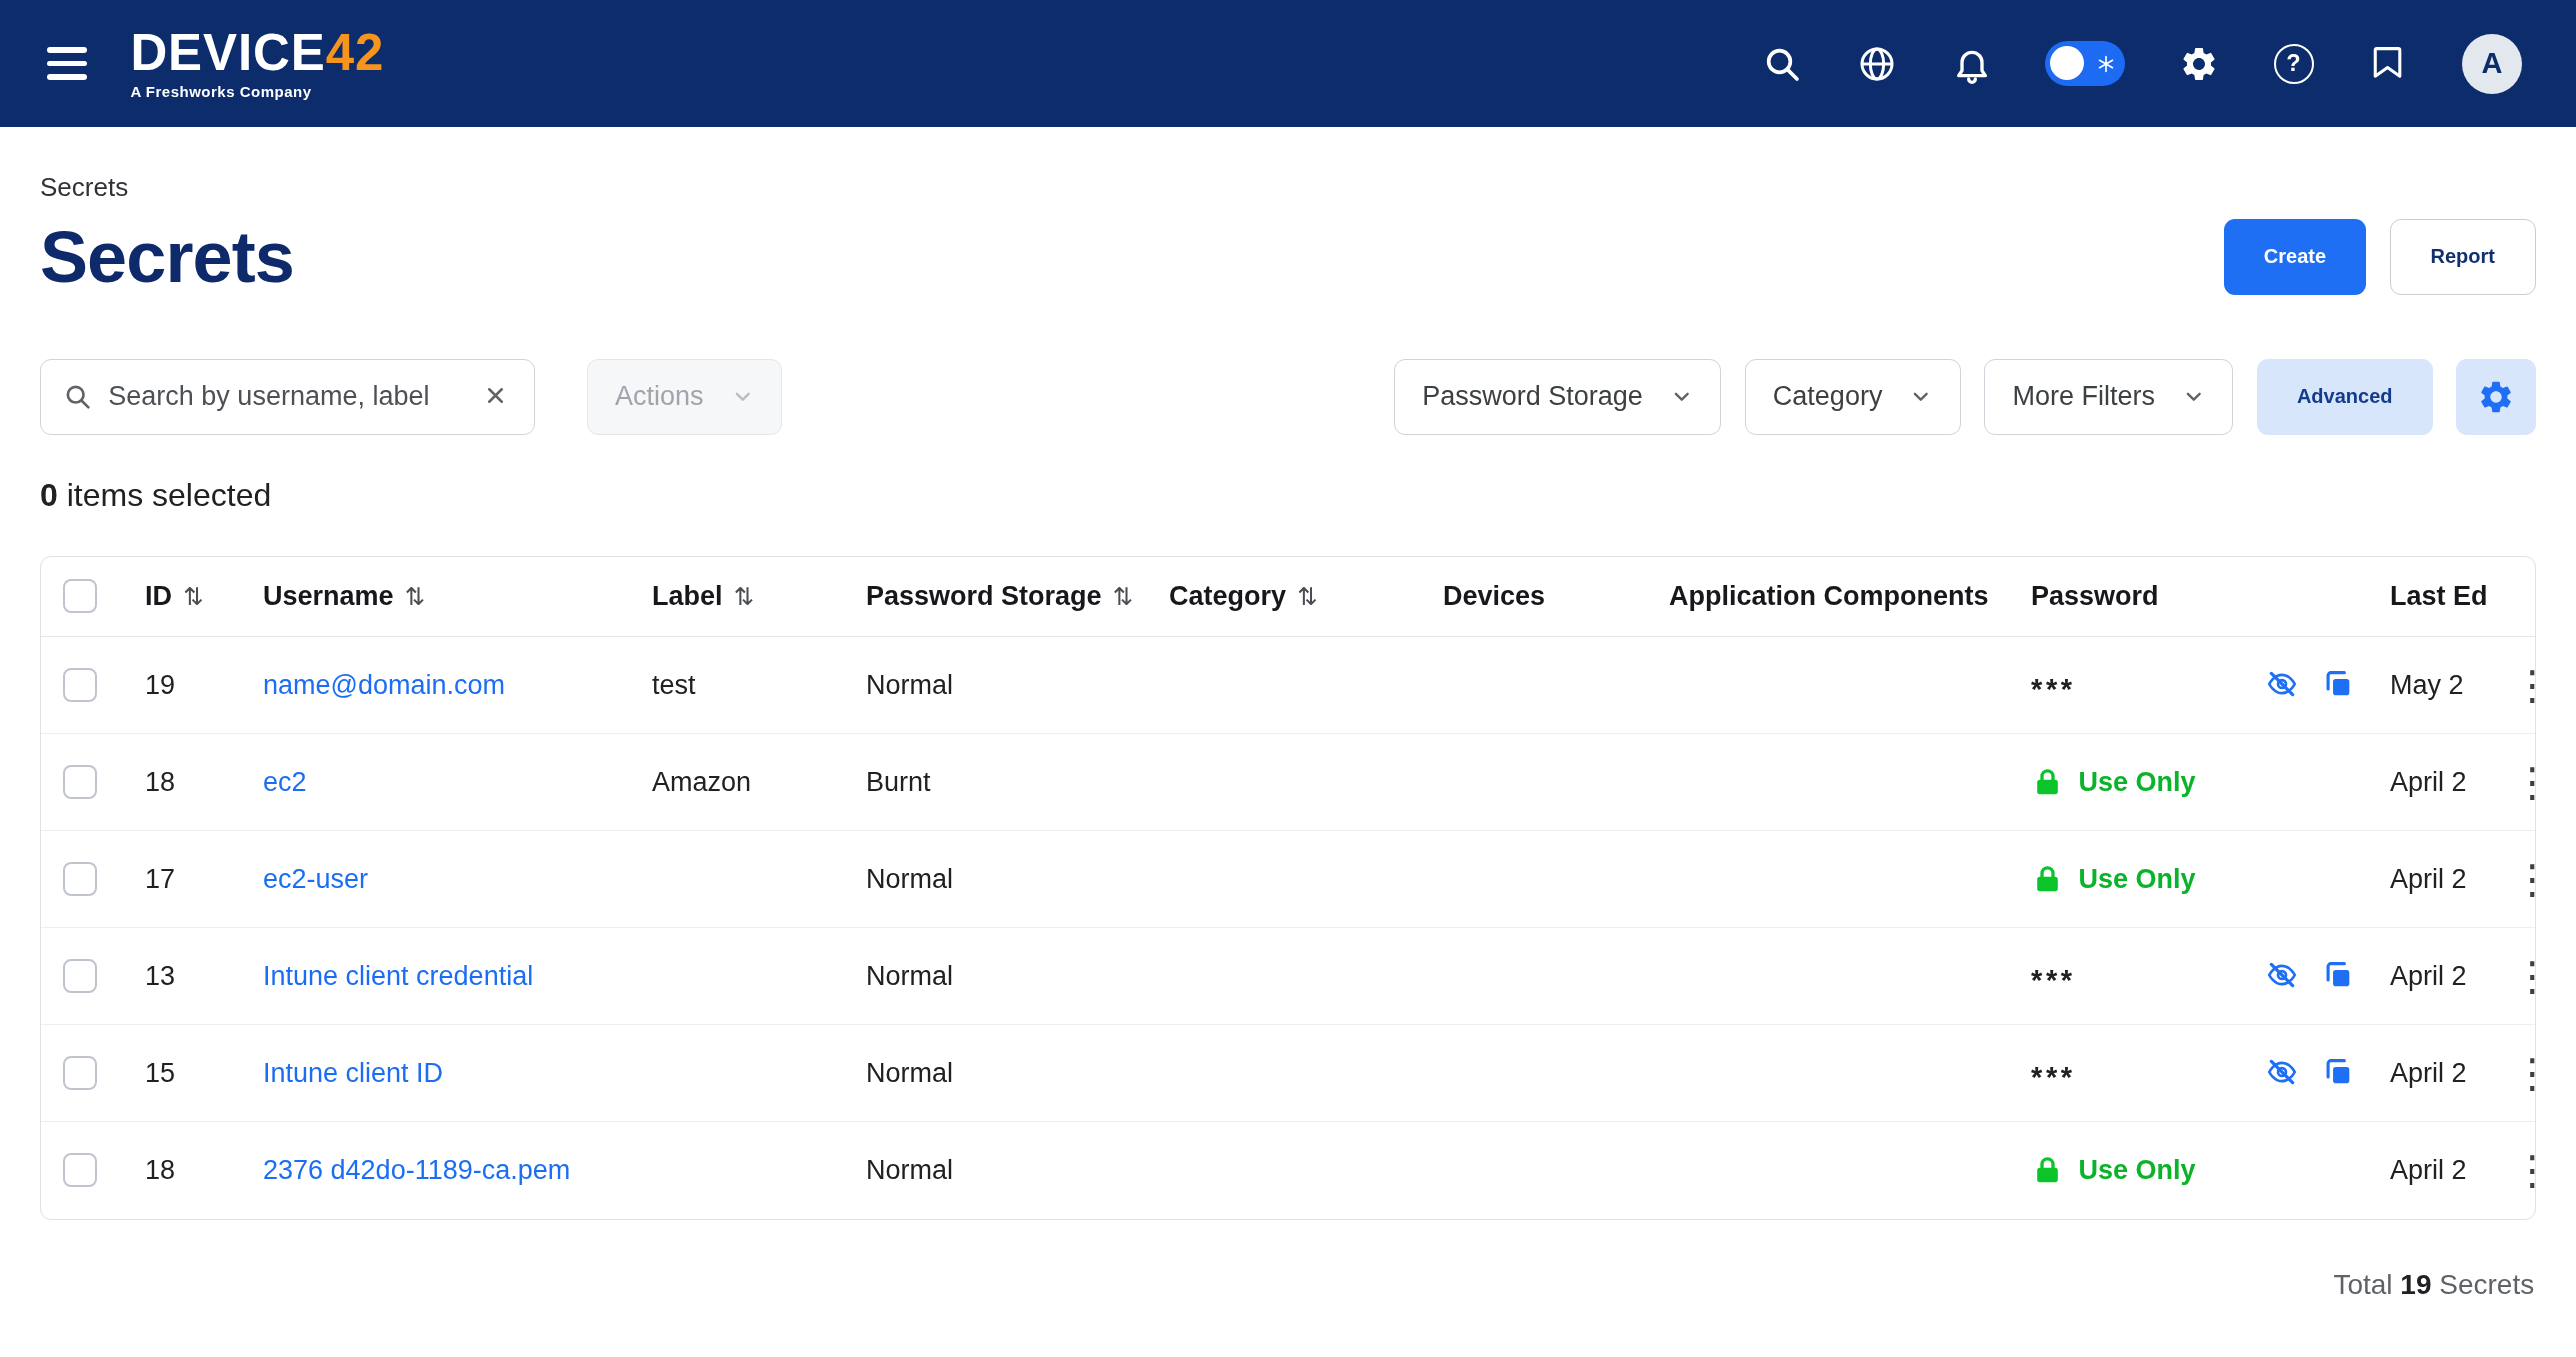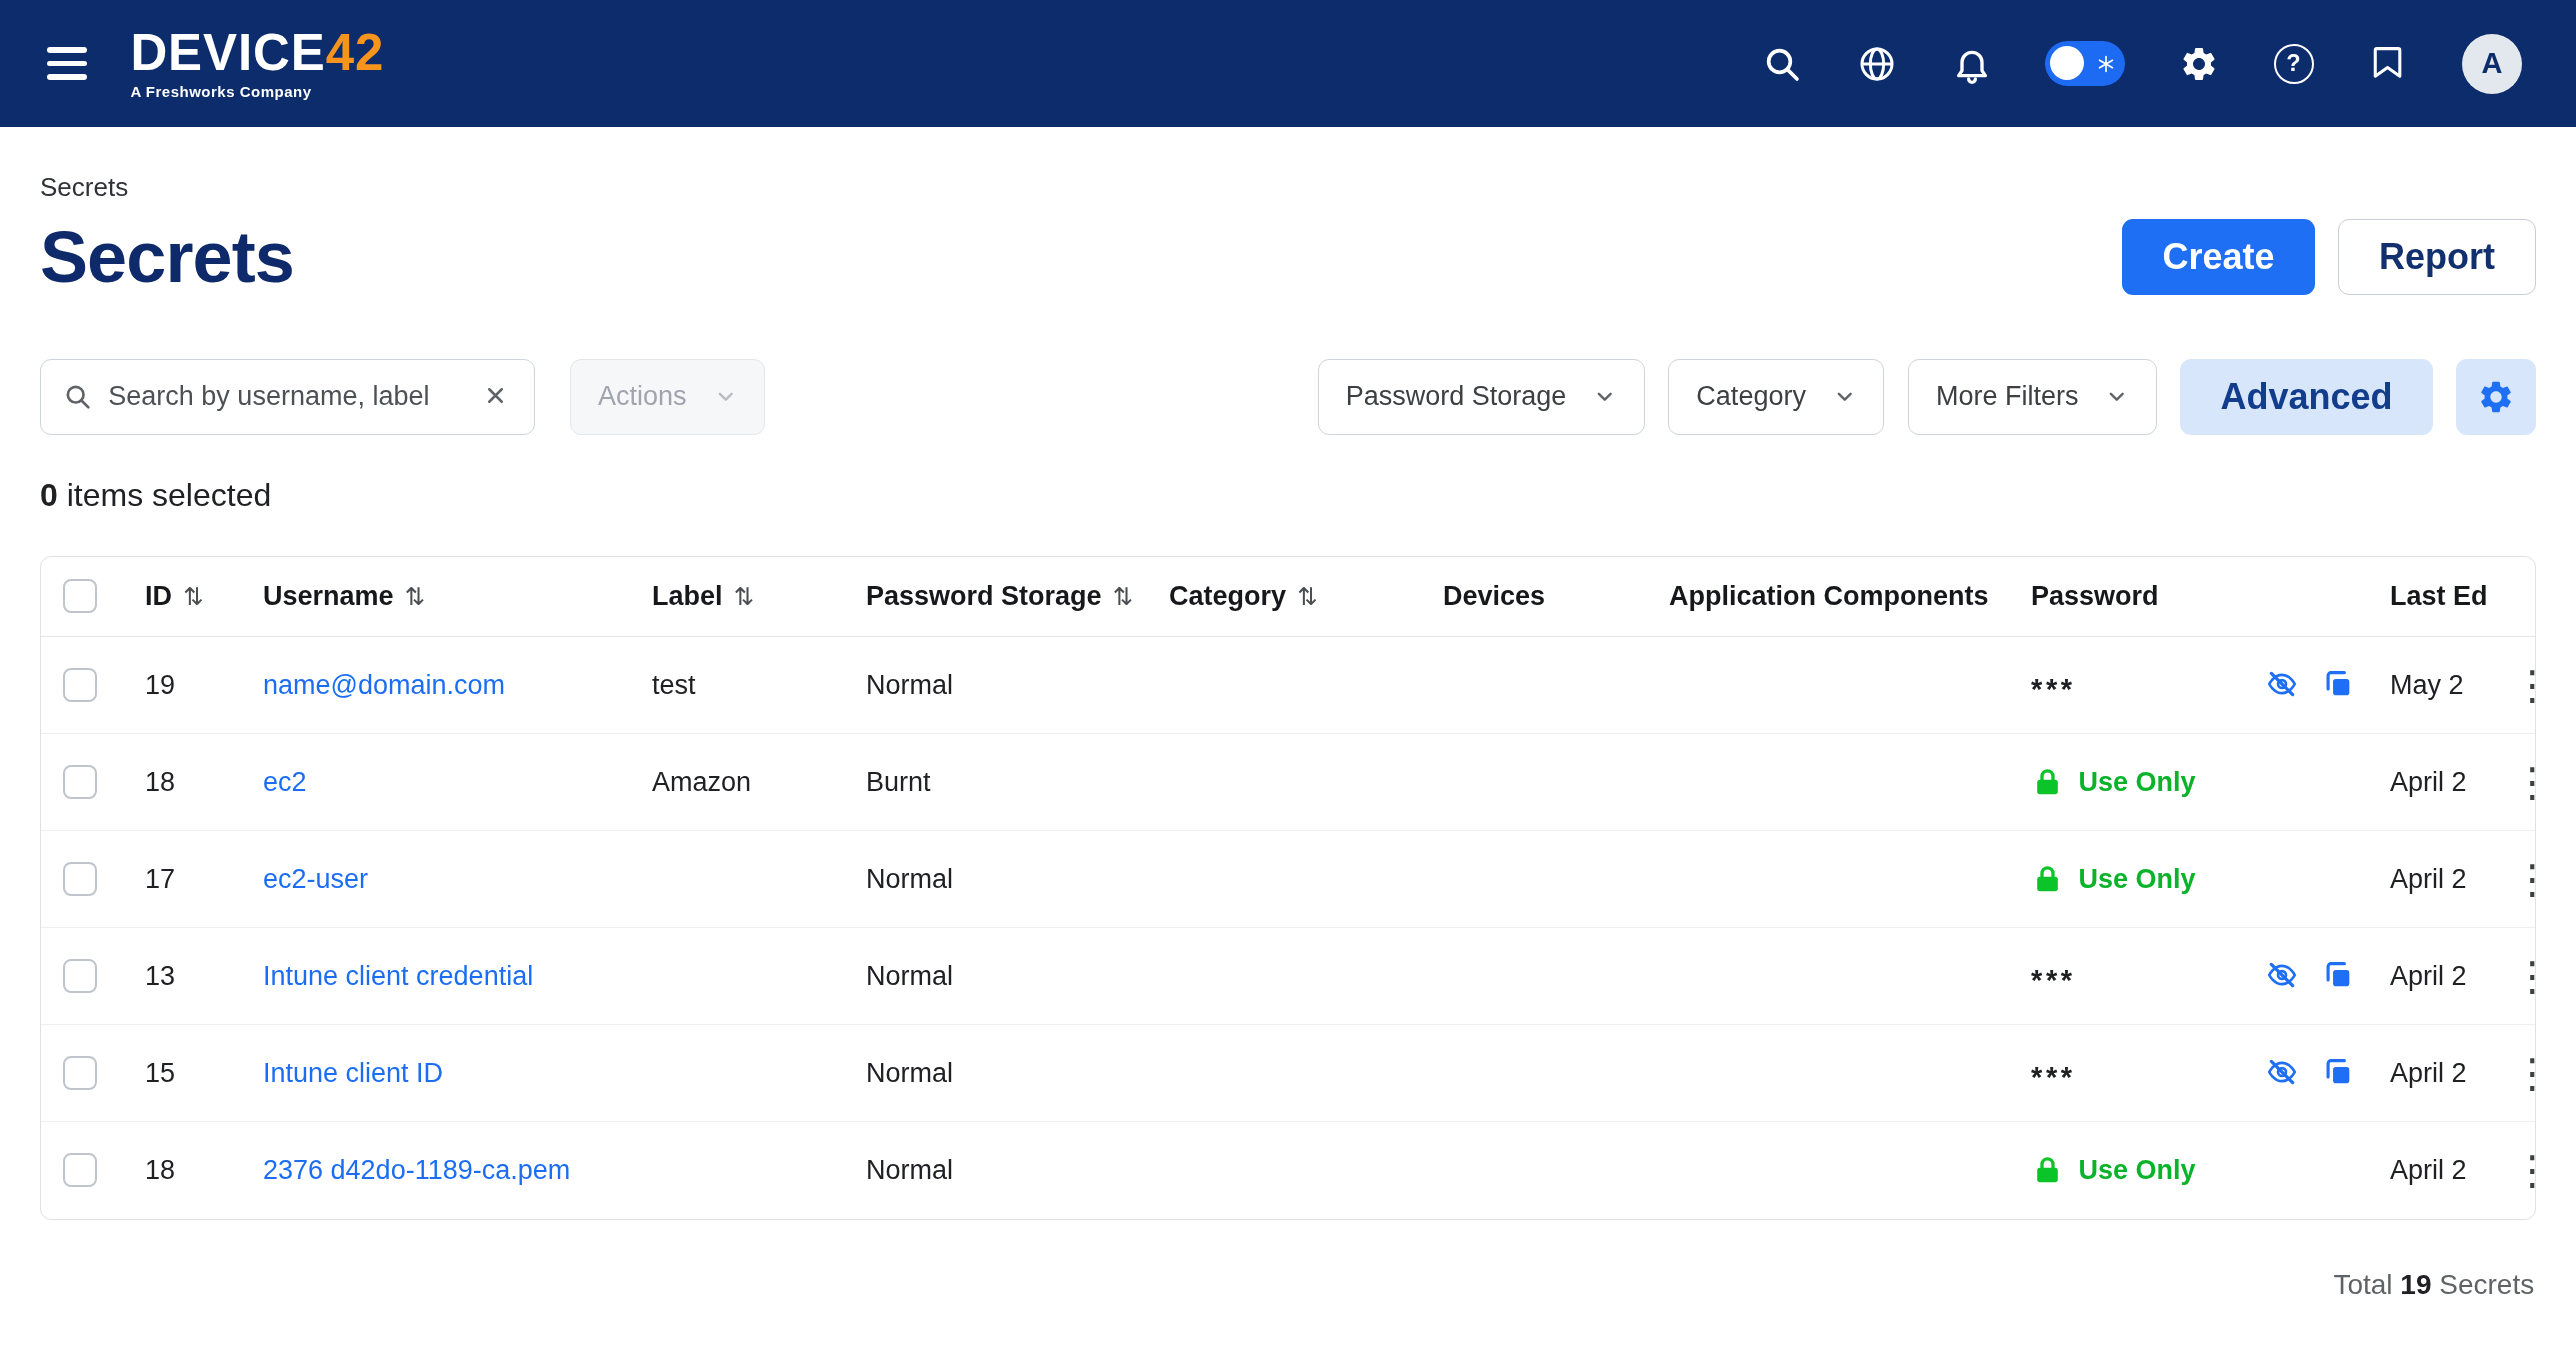--- a/index.html
+++ b/index.html
@@ -24,27 +24,27 @@
   .toggle-flake { position: absolute; right: 9px; top: 12.7px; width: 20px; height: 20px; }
   .help-circle { width: 40px; height: 40px; border: 2.7px solid #fff; border-radius: 50%; display: flex; align-items: center; justify-content: center; font-size: 23.5px; font-weight: 700; color: #fff; }
   .avatar { width: 60px; height: 60px; border-radius: 50%; background: #e3e7ee; color: #0c2c6c; font-weight: 700; font-size: 29px; display: flex; align-items: center; justify-content: center; border: none; cursor: pointer; }
 
   
   .main { padding: 0 40px; }
   .breadcrumb { margin-top: 45px; font-size: 26px; color: #2f3237; }
   .title-row { margin-top: 12.7px; display: flex; align-items: center; justify-content: space-between; }
   .page-title { font-size: 72px; font-weight: 800; color: #0e2a6b; letter-spacing: -0.9px; }
   .title-buttons { display: flex; gap: 23.5px; }
-  .btn { height: 76px; border-radius: 11px; font-size: 36px; font-weight: 600; padding: 0 40px; cursor: pointer; font-family: inherit; }
+  .btn { height: 76px; border-radius: 11px; font-size: 20px; font-weight: 600; padding: 0 40px; cursor: pointer; font-family: inherit; }
   .btn-primary { background: #1f6ff5; border: none; color: #ffffff; }
   .btn-secondary { background: #ffffff; border: 1.8px solid #c9cdd4; color: #13306e; }
 
   
   .filter-row { margin-top: 61px; display: flex; align-items: center; justify-content: space-between; }
-  .filter-left { display: flex; align-items: center; gap: 35px; }
+  .filter-left { display: flex; align-items: center; gap: 52px; }
   .filter-right { display: flex; align-items: center; gap: 23.5px; }
   .searchbox { width: 495px; height: 76px; border: 1.8px solid #cfd4da; border-radius: 11px; display: flex; align-items: center; gap: 16.3px; padding: 0 22px; background: #fff; }
   .searchbox svg.mag { width: 29px; height: 29px; color: #5f6368; flex: 0 0 auto; }
   .searchbox input { border: none; outline: none; font-size: 27px; flex: 1 1 auto; min-width: 0; color: #3c4043; font-family: inherit; background: transparent; }
   .searchbox input::placeholder { color: #4d5156; opacity: 1; }
   .clear-x { background: none; border: none; color: #5f6368; width: 33px; height: 33px; cursor: pointer; padding: 0; }
   .clear-x svg { width: 25px; height: 25px; }
 
   .dropdown { height: 76px; border-radius: 11px; border: 1.8px solid #cfd4da; background: #ffffff; display: flex; align-items: center; gap: 27px; padding: 0 27px; font-size: 27px; color: #3c4043; cursor: pointer; font-family: inherit; }
   .dropdown svg { width: 23.5px; height: 23.5px; color: #5f6368; }

